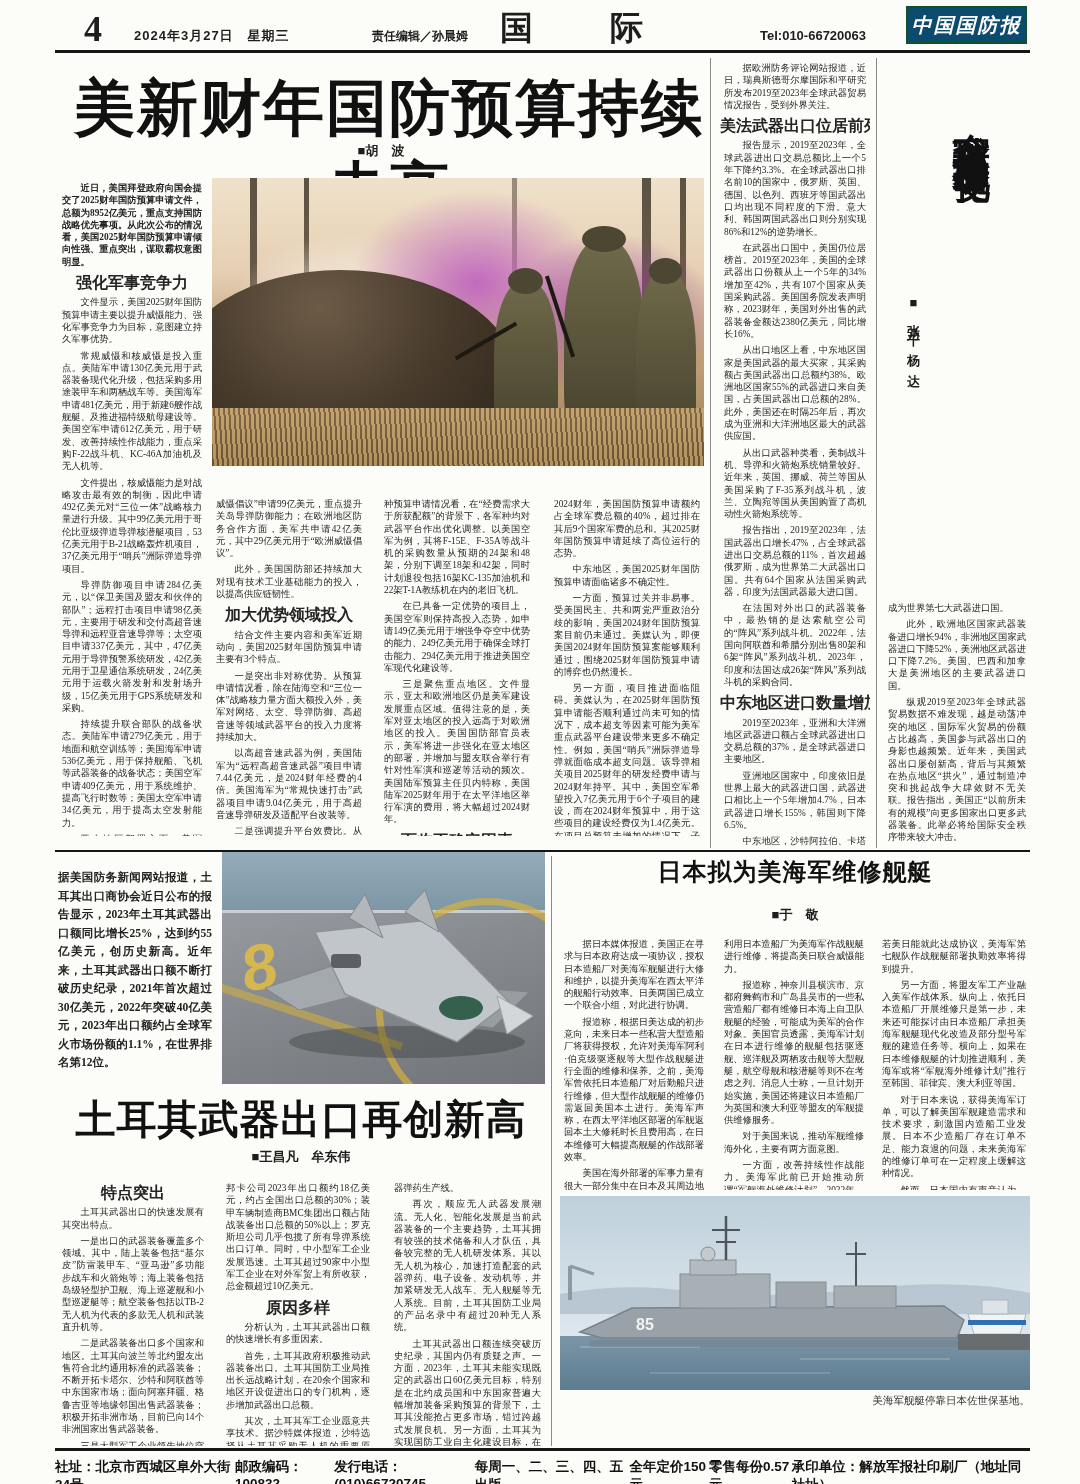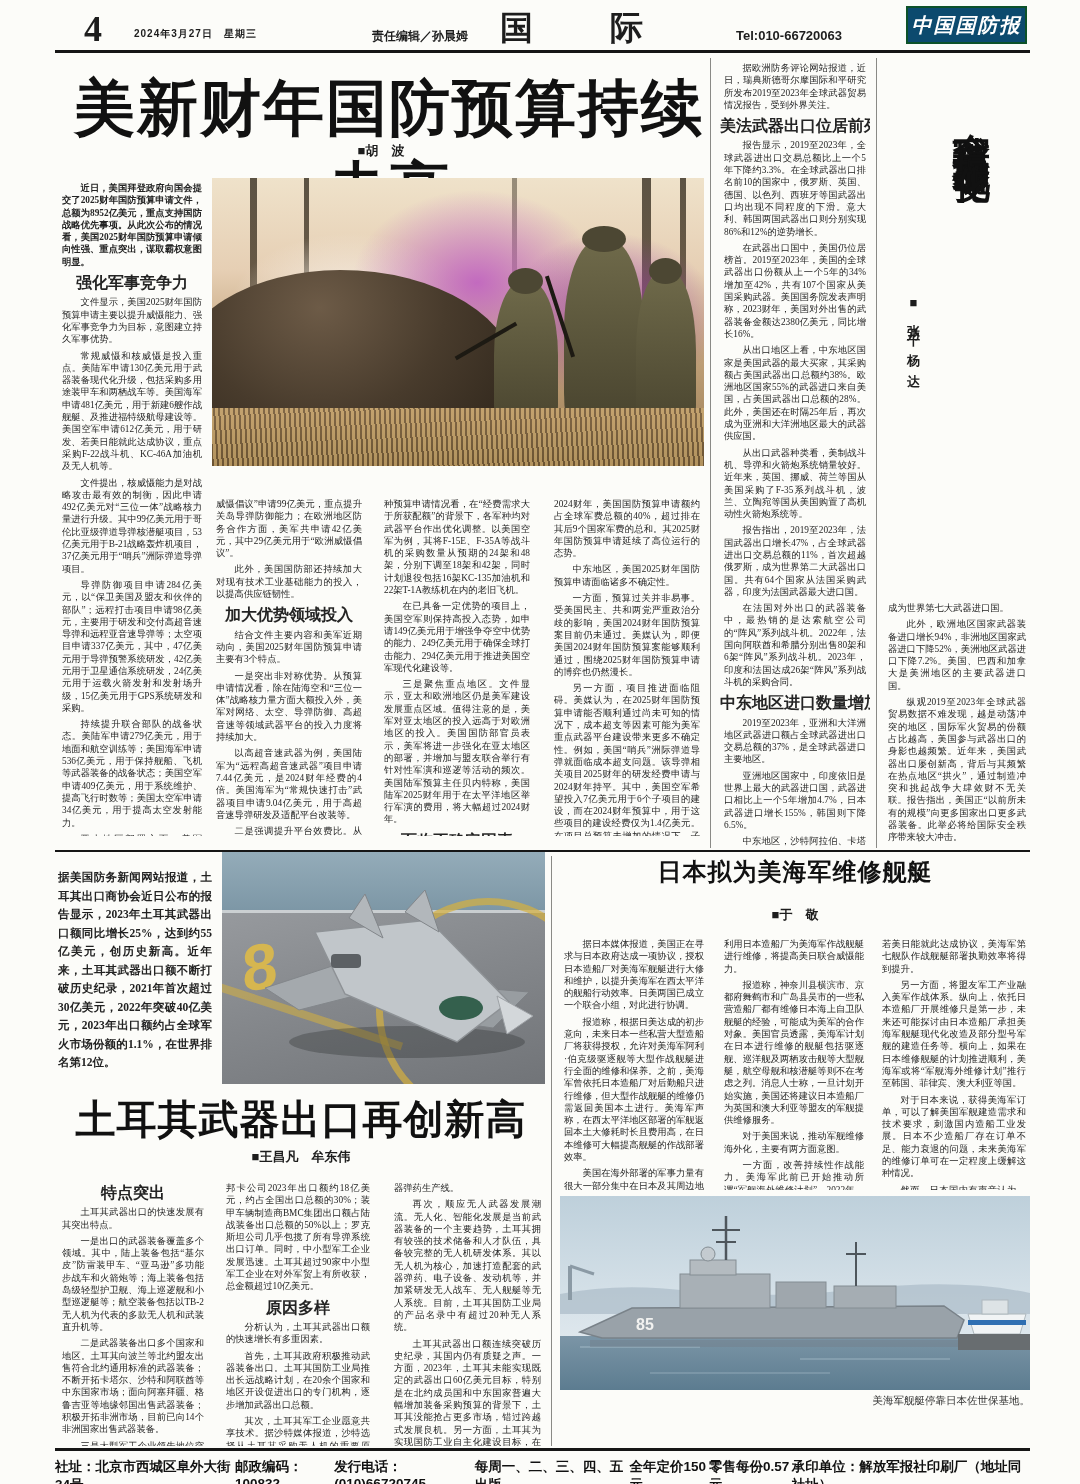--- a/index.html
+++ b/index.html
@@ -1,26 +1,26 @@
 <!DOCTYPE html>
 <html><head>
 <meta charset="utf-8">
 <style>
   html,body{margin:0;padding:0;background:#e8e8e4;}
   .page{position:relative;width:1080px;height:1484px;margin:0 auto;background:#fcfcf9;
         font-family:"Liberation Serif","DejaVu Serif",serif;color:#1d1d1d;overflow:hidden;}
   
   .hdr-pagenum{position:absolute;left:84px;top:8px;font-size:36px;font-weight:bold;}
   .hdr-date{position:absolute;left:134px;top:27px;font-family:"Liberation Sans","DejaVu Sans",sans-serif;
-            font-weight:bold;font-size:10px;letter-spacing:1px;}
+            font-weight:bold;font-size:13px;letter-spacing:1px;}
   .hdr-editor{position:absolute;left:372px;top:28px;font-family:"Liberation Sans",sans-serif;
               font-weight:bold;font-size:12px;}
   .hdr-section{position:absolute;left:500px;top:6px;font-family:"Liberation Sans","DejaVu Sans",sans-serif;
                font-weight:bold;font-size:33px;letter-spacing:22px;}
-  .hdr-tel{position:absolute;left:736px;top:28px;font-family:"Liberation Sans",sans-serif;
+  .hdr-tel{position:absolute;left:760px;top:28px;font-family:"Liberation Sans",sans-serif;
            font-weight:bold;font-size:13px;}
   .masthead{position:absolute;left:906px;top:6px;width:121px;height:38px;background:#0c4a6e;
             border:2px solid #0d5229;box-sizing:border-box;display:flex;align-items:center;justify-content:center;}
   .masthead span{color:#ffffff;font-style:italic;font-weight:bold;font-size:20px;letter-spacing:2px;}
   .hrule{position:absolute;background:#161616;}
   .vrule{position:absolute;width:1px;background:#8a8a86;}
   
   .col{position:absolute;overflow:hidden;text-align:justify;font-size:9.3px;line-height:12.3px;color:#242424;}
   .col .para{margin:4px;text-indent:2em;}
   .col .para.cont{text-indent:0;}
@@ -97,21 +97,21 @@
   </div>
   <div class="hrule" style="left:55px;top:50px;width:975px;height:3px;"></div>
 
   <h1 class="headline" style="left:66px;top:68px;width:646px;font-size:61px;letter-spacing:2px;text-align:center;">美新财年国防预算持续走高</h1>
   <div class="byline" style="left:58px;top:142px;width:646px;">■胡　波</div>
 
   <div class="col" style="left:58px;top:178px;width:148px;height:658px;">
       <p class="para bold-para">近日，美国拜登政府向国会提交了2025财年国防预算申请文件，总额为8952亿美元，重点支持国防战略优先事项。从此次公布的情况看，美国2025财年国防预算申请倾向性强、重点突出，谋取霸权意图明显。</p>
       <h4 class="subhead">强化军事竞争力</h4>
       <p class="para">文件显示，美国2025财年国防预算申请主要以提升威慑能力、强化军事竞争力为目标，意图建立持久军事优势。</p>
-      <p class="para">常规威慑和核威慑是投入重点。美陆军申请130亿美元用于武器装备现代化升级，包括采购多用途装甲车和两栖战车等。美国海军申请481亿美元，用于新建6艘作战舰艇、及推进福特级航母建设等。美国空军申请612亿美元，用于研发、若美日能就此达成协议，重点采购F-22战斗机、KC-46A加油机及无人机等。</p>
+      <p class="para">常规威慑和核威慑是投入重点。美陆军申请130亿美元用于武器装备现代化升级，包括采购多用途装甲车和两栖战车等。美国海军申请481亿美元，用于新建6艘作战舰艇、及推进福特级航母建设等。美国空军申请612亿美元，用于研发、改善持续性作战能力，重点采购F-22战斗机、KC-46A加油机及无人机等。</p>
       <p class="para">文件提出，核威慑能力是对战略攻击最有效的制衡，因此申请492亿美元对“三位一体”战略核力量进行升级。其中99亿美元用于哥伦比亚级弹道导弹核潜艇项目，53亿美元用于B-21战略轰炸机项目，37亿美元用于“哨兵”洲际弹道导弹项目。</p>
       <p class="para">导弹防御项目申请284亿美元，以“保卫美国及盟友和伙伴的部队”；远程打击项目申请98亿美元，主要用于研发和交付高超音速导弹和远程亚音速导弹等；太空项目申请337亿美元，其中，47亿美元用于导弹预警系统研发，42亿美元用于卫星通信系统研发，24亿美元用于运载火箭发射和发射场升级，15亿美元用于GPS系统研发和采购。</p>
       <p class="para">持续提升联合部队的战备状态。美陆军申请279亿美元，用于地面和航空训练等；美国海军申请536亿美元，用于保持舰船、飞机等武器装备的战备状态；美国空军申请409亿美元，用于系统维护、提高飞行时数等；美国太空军申请34亿美元，用于提高太空发射能力。</p>
       <p class="para">亚太地区部署方面，美军为“太平洋</p>
     </div>
 
   <div class="photo ph-soldiers" style="left:212px;top:178px;width:492px;height:288px;">
     <div class="tree" style="left:38px;height:195px;"></div>
     <div class="tree" style="left:92px;height:150px;width:5px;"></div>
     <div class="tree" style="left:300px;height:125px;width:5px;opacity:.45;"></div>

